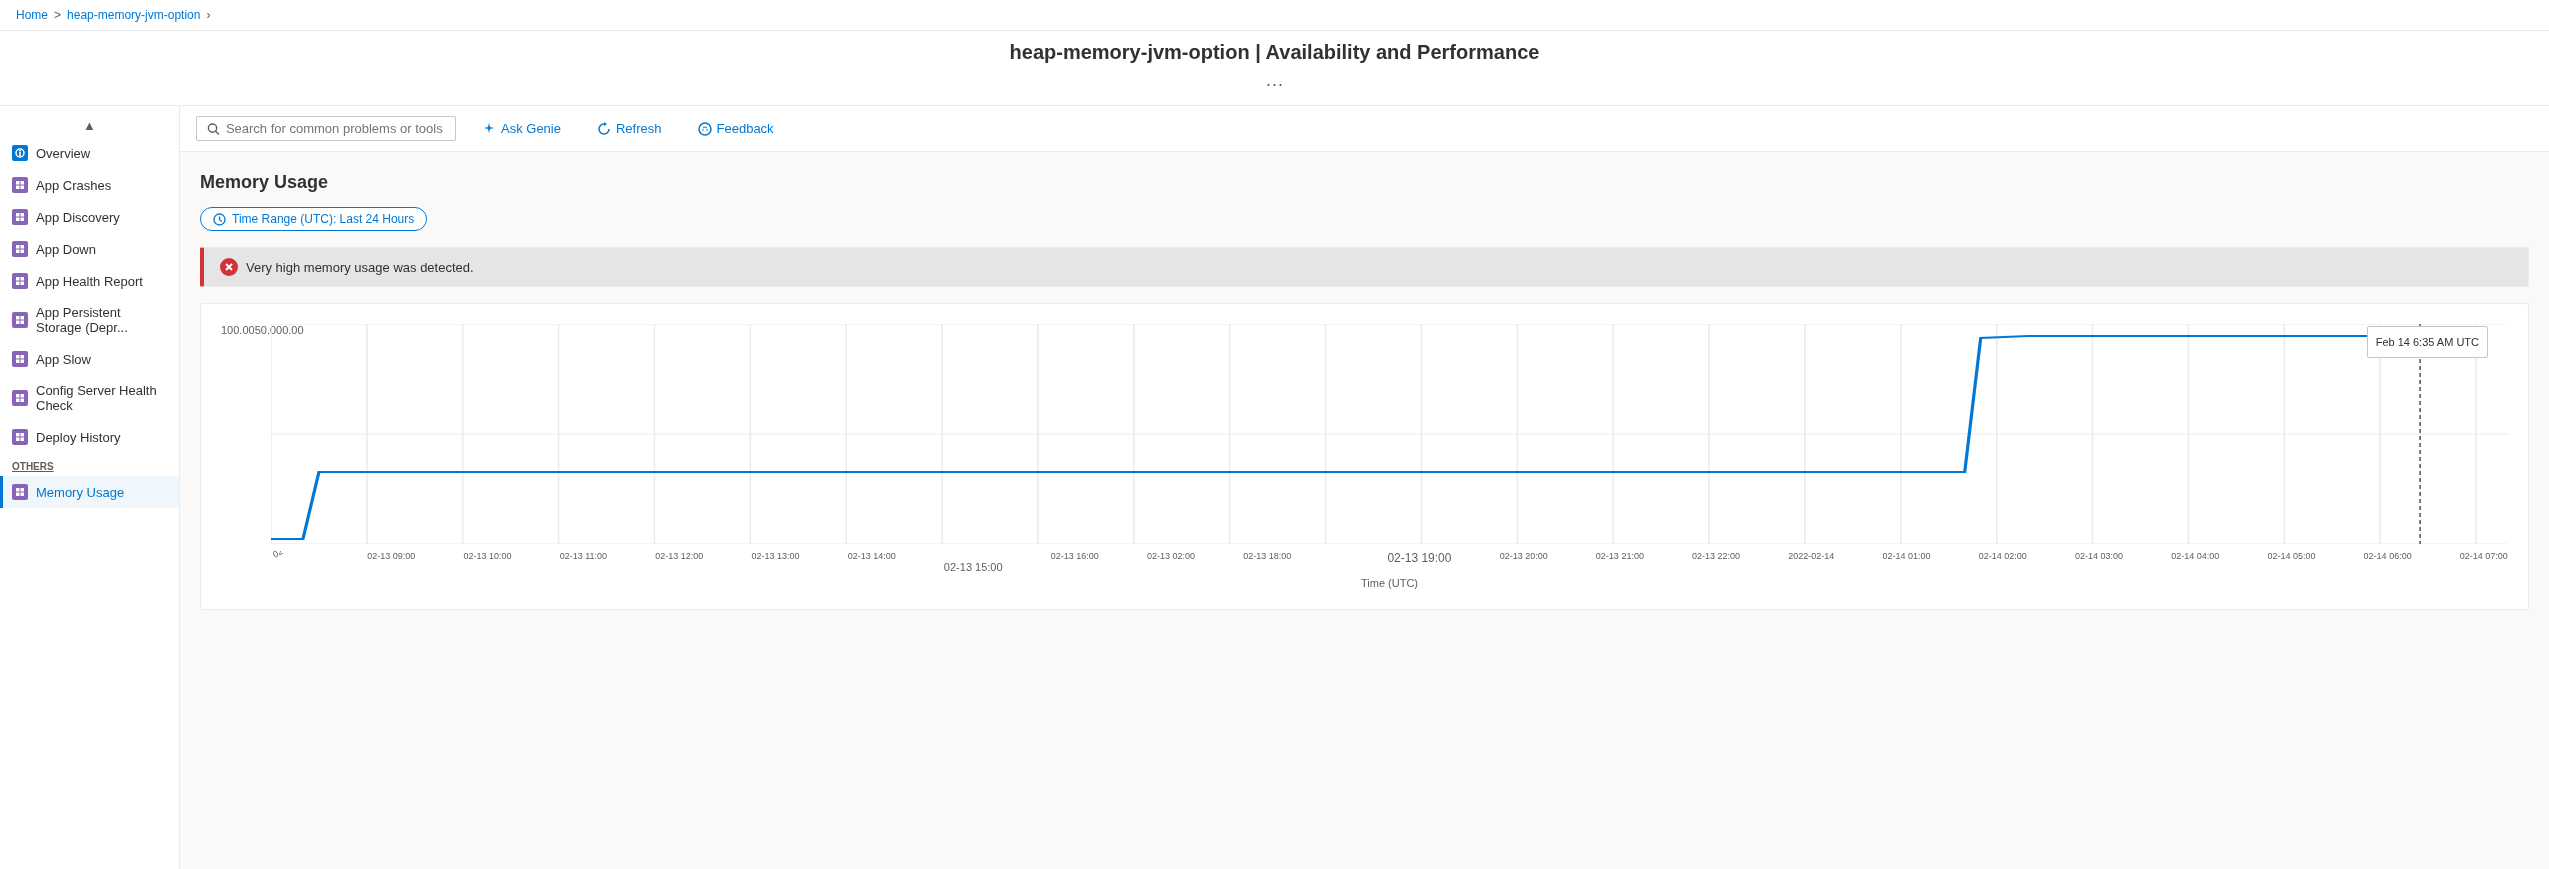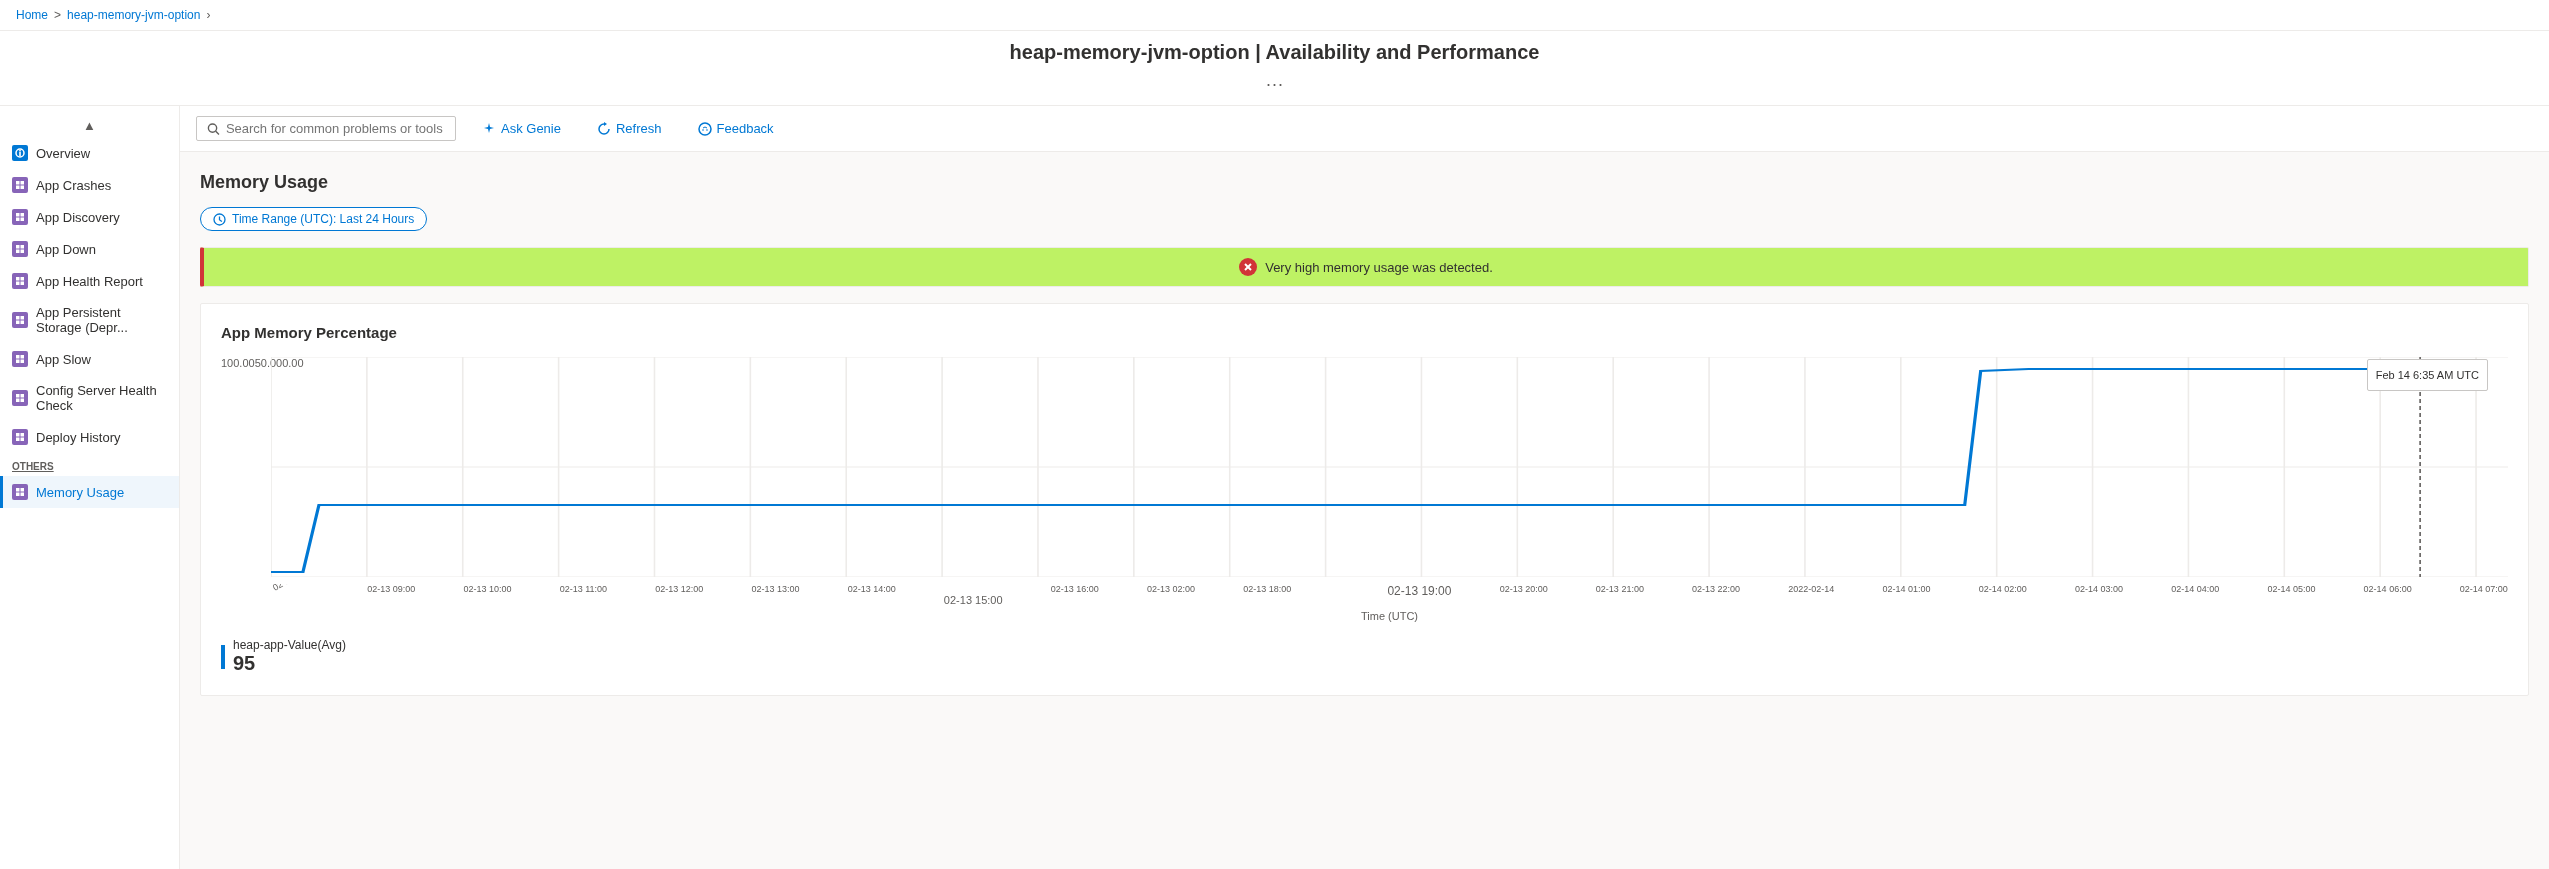--- a/index.html
+++ b/index.html
@@ -31,21 +31,21 @@
     .toolbar { display: flex; align-items: center; gap: 16px; padding: 10px 16px; background: #fff; border-bottom: 1px solid #edebe9; }
     .toolbar-search { display: flex; align-items: center; gap: 6px; border: 1px solid #c8c6c4; border-radius: 2px; padding: 4px 10px; width: 260px; background: #fff; }
     .toolbar-search input { border: none; outline: none; font-size: 13px; width: 100%; color: #323130; }
     .toolbar-btn { display: flex; align-items: center; gap: 5px; padding: 5px 10px; cursor: pointer; color: #0078d4; font-size: 13px; border: none; background: none; }
 
     .content { padding: 20px; }
     .section-title { font-size: 18px; font-weight: 600; color: #323130; margin-bottom: 14px; }
 
     .time-range-btn { display: inline-flex; align-items: center; gap: 6px; border: 1px solid #0078d4; border-radius: 12px; padding: 4px 12px; font-size: 12px; color: #0078d4; cursor: pointer; background: #fff; margin-bottom: 16px; text-align: center; }
 
-    .alert-banner { display: flex; align-items: center; gap: 8px; padding: 10px 16px; background: #bef264; border: 1px solid #edebe9; border-left: 4px solid #d13438; border-radius: 2px; margin-bottom: 16px; font-size: 13px; color: #323130; justify-content: center; }
+    .alert-banner { display: flex; align-items: center; gap: 8px; padding: 10px 16px; background: #e5e5e5; border: 1px solid #edebe9; border-left: 4px solid #d13438; border-radius: 2px; margin-bottom: 16px; font-size: 13px; color: #323130; }
 
     .chart-container { background: #fff; border: 1px solid #edebe9; border-radius: 2px; padding: 20px; }
     .chart-title { font-size: 15px; font-weight: 600; color: #323130; margin-bottom: 16px; }
 
     .chart-x-title { text-align: center; font-size: 11px; color: #605e5c; margin-top: 4px; }
 
     .tooltip-box { position: absolute; right: 10px; top: 5px; background: #fff; border: 1px solid #c8c6c4; padding: 9px 8px; font-size: 11px; color: #323130; border-radius: 2px; white-space: nowrap; }
 
     .legend { display: flex; align-items: center; gap: 8px; margin-top: 12px; }
     .legend-color { width: 4px; height: 24px; background: #0078d4; }
@@ -254,21 +254,20 @@
             <circle cx="9" cy="9" r="8" fill="#d13438"></circle>
             <line x1="6" y1="6" x2="12" y2="12" stroke="white" stroke-width="2"></line>
             <line x1="12" y1="6" x2="6" y2="12" stroke="white" stroke-width="2"></line>
           </svg>
         </div>
         <span>Very high memory usage was detected.</span>
       </div>
 
       
       <div class="chart-container">
-        <div class="chart-title">App Memory Percentage</div>
 
         <div style="position:relative;">
 
           <div style="position:absolute;left:0;top:0;bottom:30px;display:flex;flex-direction:row;justify-content:space-between;width:46px;">
             <span style="font-size:11px;color:#605e5c;text-align:right;">100.00</span>
             <span style="font-size:11px;color:#605e5c;text-align:right;">50.00</span>
             <span style="font-size:11px;color:#605e5c;text-align:right;">0.00</span>
           </div>
 
           <div style="margin-left:50px;position:relative;">
@@ -334,23 +333,16 @@
               <span style="font-size:9px;color:#605e5c;white-space:nowrap;">02-14 03:00</span>
               <span style="font-size:9px;color:#605e5c;white-space:nowrap;">02-14 04:00</span>
               <span style="font-size:9px;color:#605e5c;white-space:nowrap;">02-14 05:00</span>
               <span style="font-size:9px;color:#605e5c;white-space:nowrap;">02-14 06:00</span>
               <span style="font-size:9px;color:#605e5c;white-space:nowrap;">02-14 07:00</span>
             </div>
             <div class="chart-x-title">Time (UTC)</div>
           </div>
         </div>
 
-        <div class="legend" style="margin-top:16px;">
-          <div class="legend-color"></div>
-          <div>
-            <div class="legend-text">heap-app-Value(Avg)</div>
-            <div class="legend-value">95</div>
-          </div>
-        </div>
       </div>
     </div>
   </div>
 </div>
 
 </body></html>

